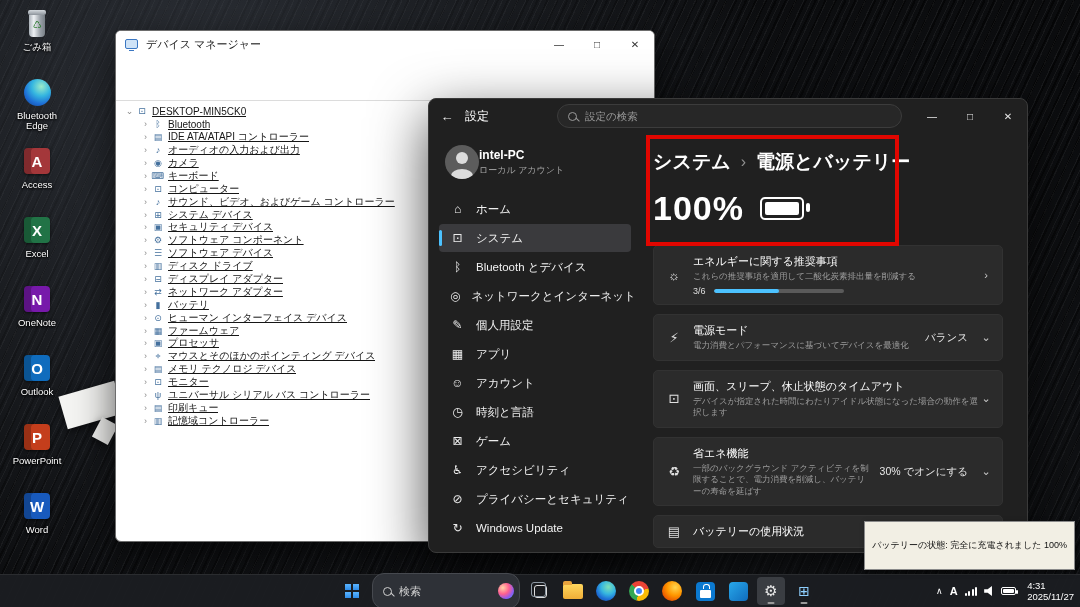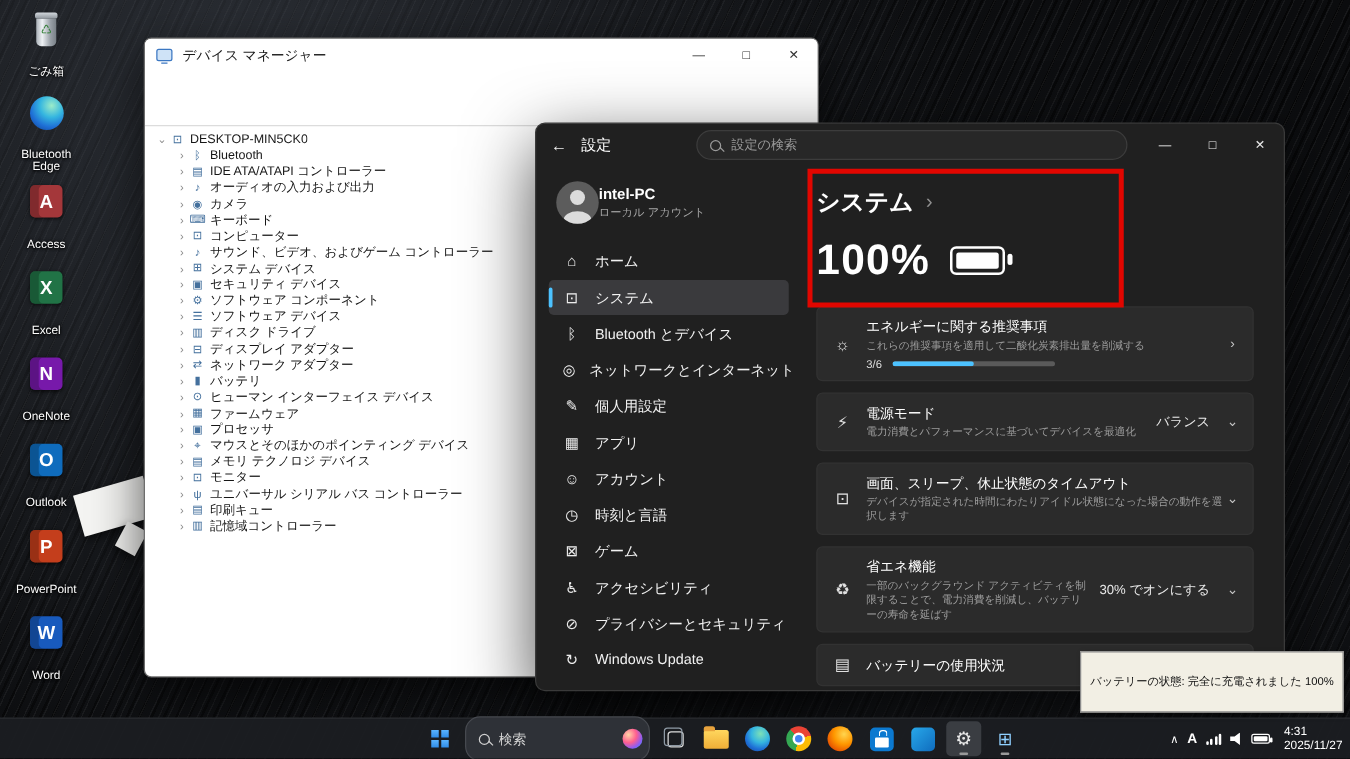--- a/index.html
+++ b/index.html
@@ -10,21 +10,21 @@
       radial-gradient(circle at 18% 12%, rgba(70,76,86,.55), rgba(8,9,11,0) 55%),
       radial-gradient(circle at 70% 80%, rgba(40,44,50,.35), rgba(8,9,11,0) 60%),
       repeating-linear-gradient(115deg, rgba(255,255,255,.05) 0 1px, transparent 1px 7px),
       repeating-linear-gradient(295deg, rgba(0,0,0,.55) 0 2px, transparent 2px 9px);
   }
 
   
   .dcol { position:absolute; left:6px; top:6px; display:flex; flex-direction:column; }
   .dicon { width:62px; height:64px; margin-bottom:5px; display:flex; flex-direction:column; align-items:center; justify-content:flex-start; }
   .dart { height:30px; display:flex; align-items:center; justify-content:center; margin-top:2px; }
-  .dlabel { margin-top:15px; font-size:9.5px; color:#fff; text-align:center; line-height:1.1; text-shadow:0 1px 2px #000, 0 0 3px #000; max-width:62px; }
+  .dlabel { margin-top:4px; font-size:9.5px; color:#fff; text-align:center; line-height:1.1; text-shadow:0 1px 2px #000, 0 0 3px #000; max-width:62px; }
   .rb { width:22px; height:27px; position:relative; }
   .rb-lid { position:absolute; top:0; left:2px; right:2px; height:5px; background:linear-gradient(#d3d8dd,#8d949b); border-radius:2px; }
   .rb-can { position:absolute; top:5px; left:3px; right:3px; bottom:0; background:linear-gradient(90deg,#a9b0b7,#eef1f4 30%,#9aa1a8 70%,#787f86); border-radius:0 0 4px 4px; }
   .rb-sym { position:absolute; top:9px; left:0; right:0; text-align:center; font-size:10px; color:#2e7d32; }
   .edge-orb { width:27px; height:27px; border-radius:50%;
     background:radial-gradient(circle at 64% 28%, #9cecc9 0%, #35b6e0 36%, #1e6fd6 66%, #123b86 100%); }
   .office-badge { width:26px; height:26px; border-radius:4px; color:#fff; font-weight:bold; font-size:15px;
     display:flex; align-items:center; justify-content:center; box-shadow:inset 7px 0 rgba(0,0,0,.22), 0 1px 3px rgba(0,0,0,.6); }
   .paper { position:absolute; background:#f4f4f2; box-shadow:0 3px 8px rgba(0,0,0,.55); }
   .paper1 { left:62px; top:388px; width:58px; height:34px; transform:rotate(-16deg); }
@@ -43,21 +43,21 @@
   .dm-toolbar { height:24px; display:flex; align-items:center; gap:4px; padding-left:8px; background:#fff; border-bottom:1px solid #dcdcdc; }
   .dm-toolbar .tb-i { font-size:12px; width:18px; text-align:center; color:#4a4a4a; }
   .dm-tree { padding:4px 0 0 6px; }
   .dm-row { height:12.9px; display:flex; align-items:center; font-size:10px; color:#161616; white-space:nowrap; }
   .dm-root { padding-left:2px; }
   .dm-tree .dm-child { padding-left:18px; }
   .dm-arrow { width:11px; color:#8a8a8a; font-size:9px; text-align:center; }
   .dm-child .dm-arrow::before { content:"›"; }
   .dm-root .dm-arrow::before { content:"⌄"; }
   .dm-ic { width:14px; font-size:9px; color:#44709d; text-align:center; margin-right:3px; }
-  .dm-label { overflow:hidden; }
+  .dm-label { overflow:hidden;text-decoration:underline; }
 
   
   .sw { position:absolute; left:428px; top:98px; width:600px; height:455px; background:#202020; border:1px solid #3a3a3a;
     border-radius:8px; box-shadow:0 18px 56px rgba(0,0,0,.7); overflow:hidden; color:#fff; }
   .sw-titlebar { height:34px; display:flex; align-items:center; position:relative; }
   .sw-back { width:36px; text-align:center; font-size:13px; color:#eee; }
   .sw-title { font-size:12px; color:#fff; }
   .st-search { position:absolute; left:128px; top:5px; width:345px; height:24px; border-radius:12px; background:#272727;
     border:1px solid #3c3c3c; display:flex; align-items:center; gap:8px; padding:0 10px; }
   .mag { width:9px; height:9px; border:1.4px solid #9a9a9a; border-radius:50%; position:relative; display:inline-block; flex:none; }
@@ -491,20 +491,21 @@
             <span class="nav-ic ic-windows-update">↻</span>
             <span class="nav-label">Windows Update</span>
           </div>
         </div>
     </div>
 
     <div class="sw-main">
       <div class="crumbs">
         <span>システム</span>
         <span class="crumb-sep">›</span>
+        <span>電源とバッテリー</span>
       </div>
       <div class="hero">
         <span class="hero-pct">100%</span>
         <span class="hbat"></span>
       </div>
       <div class="cards">
 
           <div class="card">
             <span class="card-ic ic-energy">☼</span>
             <div class="card-body">

